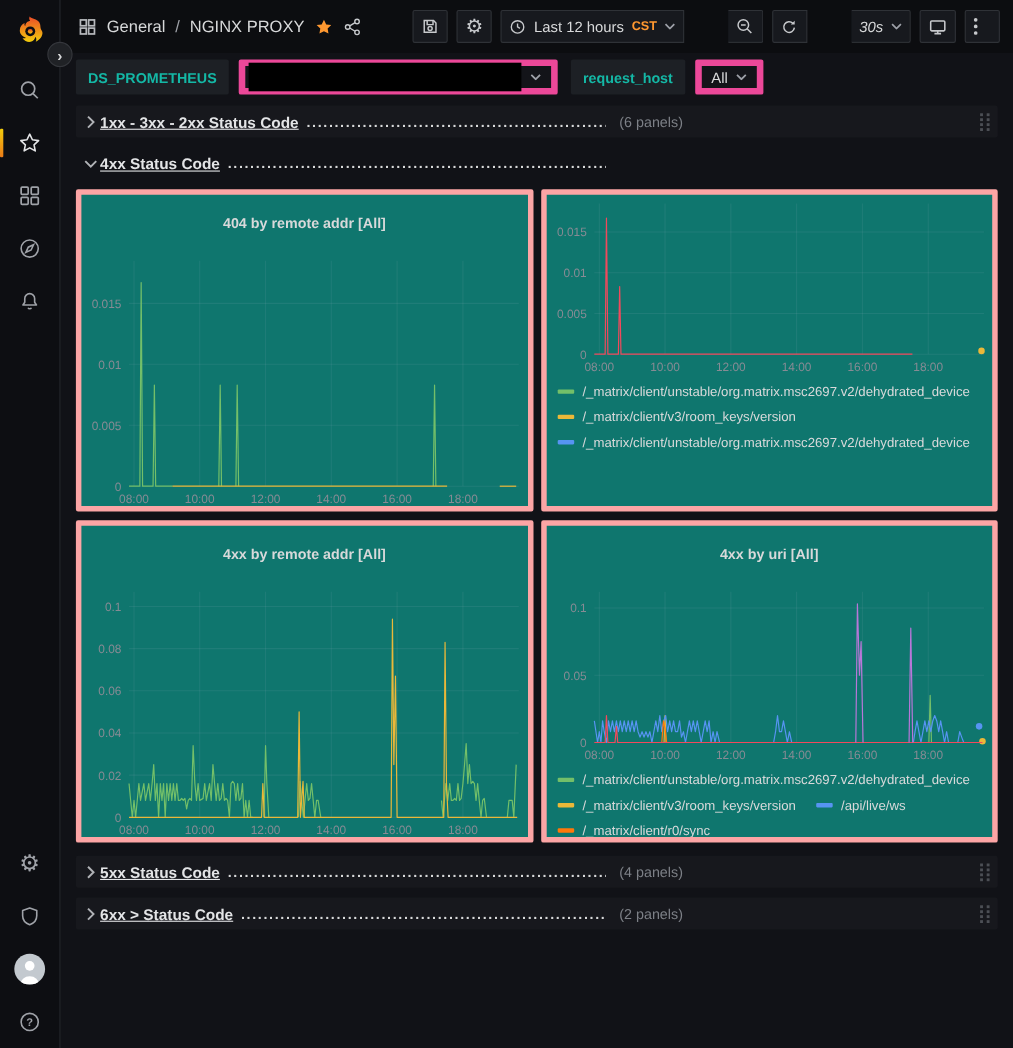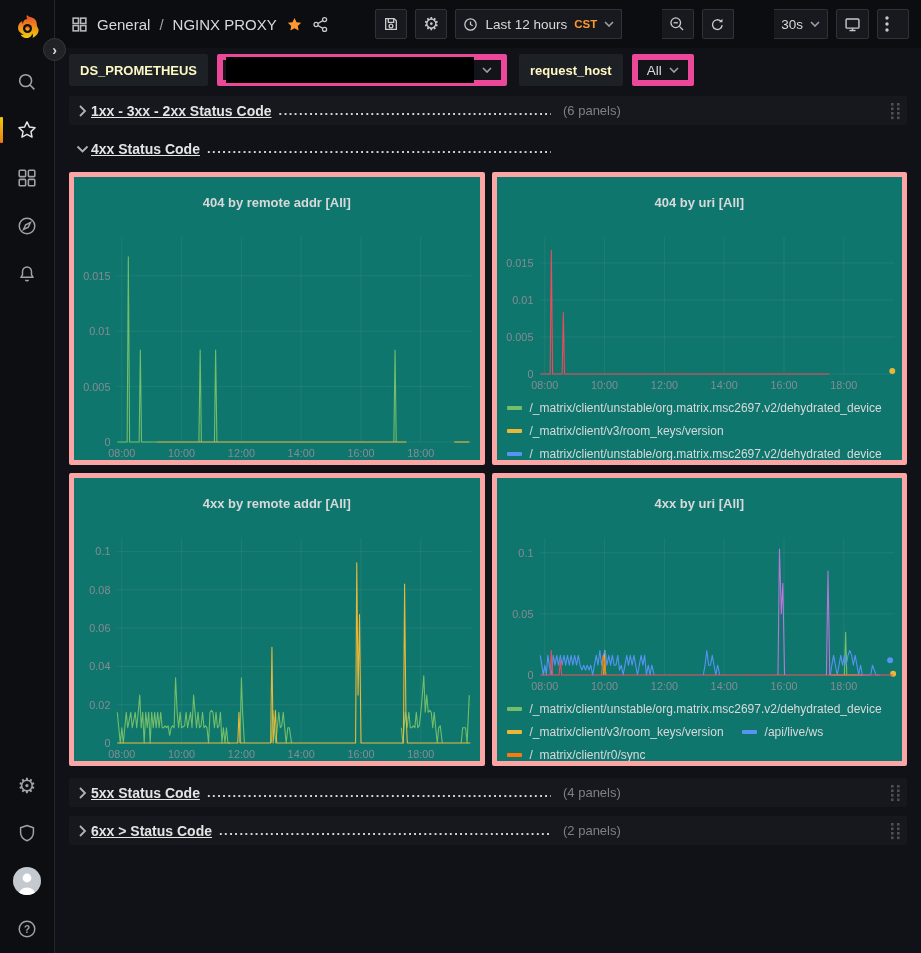--- a/index.html
+++ b/index.html
@@ -40,32 +40,32 @@
   .topbar { height:48px; background:#0c0d10; display:flex; align-items:center; padding:0 12px 0 16px; }
   .crumbs { display:flex; align-items:center; gap:9px; }
   .crumb-text { font-size:15px; color:#d8d9da; white-space:nowrap; }
   .crumb-sep { color:#9fa2a8; font-size:15px; }
   .toolbar { margin-left:auto; display:flex; align-items:center; gap:8px; }
   .tb-group { display:flex;gap:40px; }
   .tb-btn {
     height:30px; min-width:32px; padding:0 7px; display:flex; align-items:center; gap:7px;
     background:#17191e; border:1px solid #2f3237; border-radius:2px; color:#c7c9cc; cursor:pointer;
   }
-  .tb-group .tb-btn + .tb-btn { border-left:none; border-radius:0 2px 2px 0; }
+  .tb-group .tb-btn + .tb-btn { border-left:none; border-radius:0 2px 2px 0;font-style:italic; }
   .tb-group .tb-btn:first-child { border-radius:2px 0 0 2px; }
   .tb-time { font-size:13.5px; color:#d8d9da; white-space:nowrap; }
   .tb-tz { font-size:11.5px; font-weight:700; color:#ff9830; }
   .gear-glyph { font-size:18px; line-height:1; color:#c7c9cc; }
 
   
   .submenu { display:flex; align-items:center; gap:12px; padding:6px 14px; }
   .var-group { display:flex; align-items:center; gap:9px; }
   .var-label {
     height:32px; display:flex; align-items:center; padding:0 11px; border-radius:2px;
-    background:#1d2025; color:#fef9c3; font-weight:700; font-size:13px; cursor:pointer;
+    background:#1d2025; color:#14b8a6; font-weight:700; font-size:13px; cursor:pointer;
   }
   .var-dd {
     height:32px; display:flex; align-items:center; border:6px solid #ec4899;
     background:#131419; border-radius:2px; cursor:pointer;
   }
   .var-dd.wide { width:290px; padding:0 9px 0 3px; }
   .redacted { flex:1; height:26px; background:#000; margin-right:8px; }
   .var-dd.small { padding:0 9px; gap:7px; color:#d8d9da; font-size:13.5px; }
 
   
@@ -367,21 +367,20 @@
                 <polyline fill="none" stroke="#EAB839" stroke-width="1.1" stroke-linejoin="round" points="84.1,213.0 337.8,213.0"></polyline>
                 <polyline fill="none" stroke="#EAB839" stroke-width="1.1" stroke-linejoin="round" points="386.4,213.0 401.6,213.0"></polyline>
               </svg>
             </div>
           <div class="legend">
               <span class="litem"><span>10.0.3.2</span></span>
               <span class="litem"><span>172.18.0.6</span></span>
             </div>
         </section>
         <section class="panel">
-          <h2 class="panel-title">404 by uri [All]</h2>
           <div class="plot">
               <svg class="chart" viewBox="0 0 412 165" preserveAspectRatio="none" style="height:165px" font-family="Liberation Sans, sans-serif">
                 <line x1="48.6" y1="8" x2="48.6" y2="145" stroke="rgba(204,204,220,0.09)" stroke-width="1"></line>
                 <line x1="109.3" y1="8" x2="109.3" y2="145" stroke="rgba(204,204,220,0.09)" stroke-width="1"></line>
                 <line x1="170.1" y1="8" x2="170.1" y2="145" stroke="rgba(204,204,220,0.09)" stroke-width="1"></line>
                 <line x1="230.8" y1="8" x2="230.8" y2="145" stroke="rgba(204,204,220,0.09)" stroke-width="1"></line>
                 <line x1="291.6" y1="8" x2="291.6" y2="145" stroke="rgba(204,204,220,0.09)" stroke-width="1"></line>
                 <line x1="352.4" y1="8" x2="352.4" y2="145" stroke="rgba(204,204,220,0.09)" stroke-width="1"></line>
                 <line x1="44" y1="145.0" x2="404" y2="145.0" stroke="rgba(204,204,220,0.09)" stroke-width="1"></line>
                 <line x1="44" y1="108.0" x2="404" y2="108.0" stroke="rgba(204,204,220,0.09)" stroke-width="1"></line>

